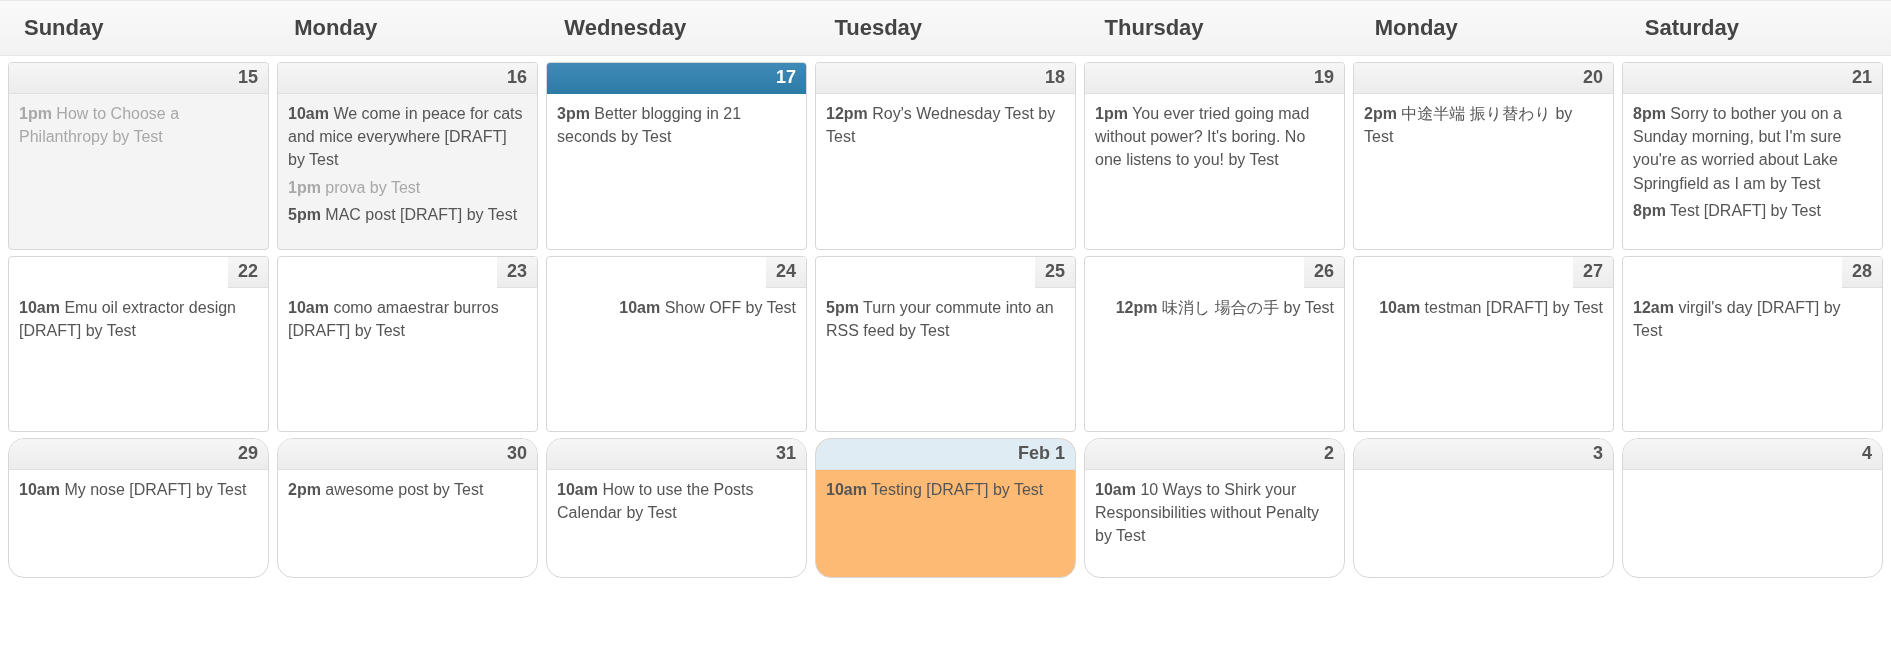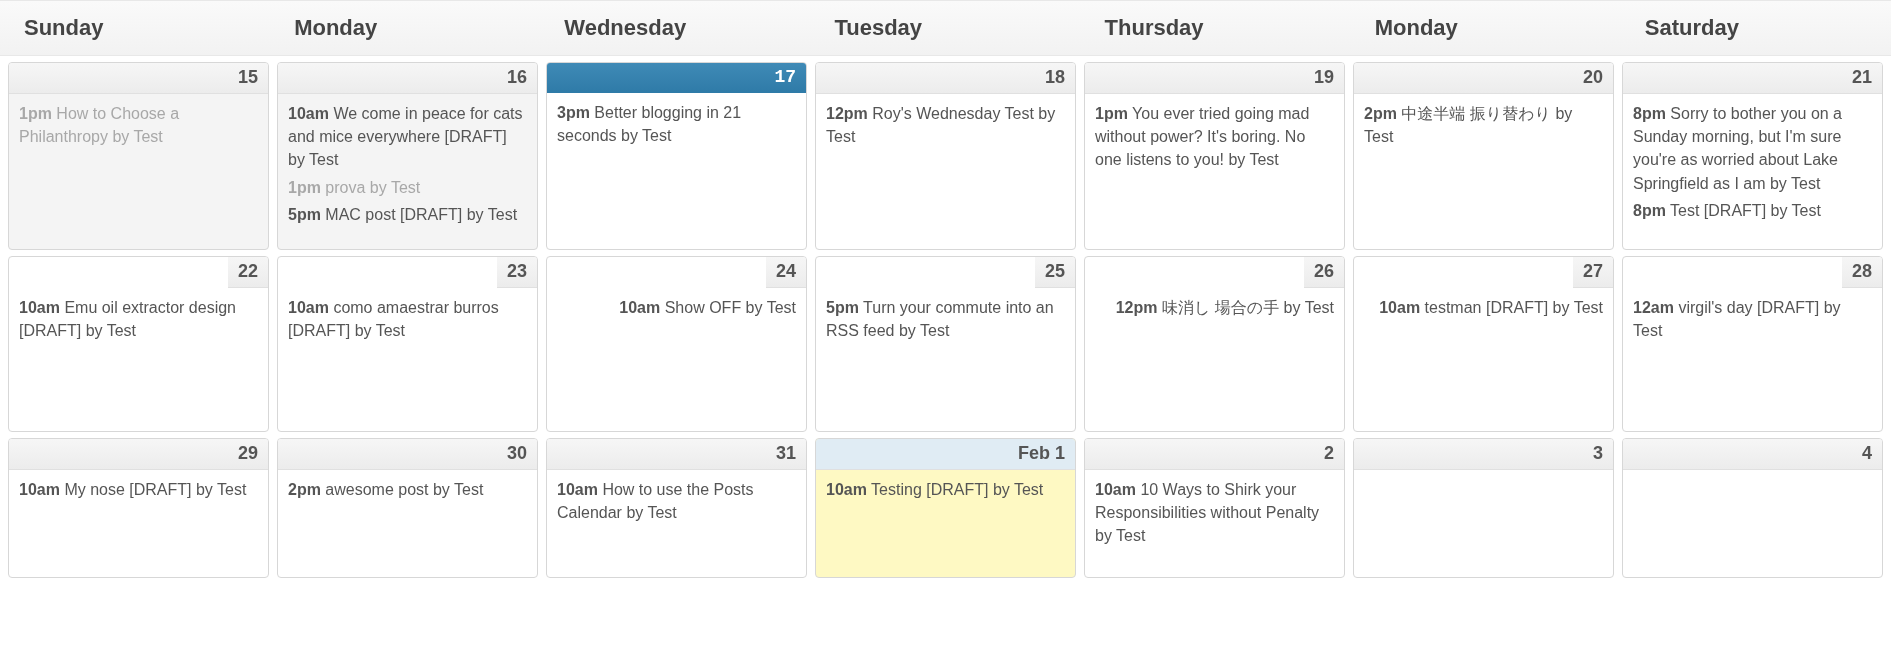--- a/index.html
+++ b/index.html
@@ -28,48 +28,47 @@
   }
 
   .week {
     display: flex;
     gap: 8px;
     padding: 6px 8px 0 8px;
     align-items: stretch;
   }
   .week.first-week .cell { min-height: 188px; }
   .week.mid-week .cell { min-height: 176px; align-items: flex-end; }
-  .week.last-week .cell { min-height: 140px; }
+  .week.last-week .cell { min-height: 140px; border-radius: 16px; }
 
   .cell {
     flex: 1 1 0;
     border: 1px solid #d7d7d7;
     border-radius: 4px;
     background: #fff;
     display: flex;
     flex-direction: column;
     overflow: hidden;
   }
   .cell.past { background: #f4f4f4; }
-  .cell.today-marked { background: #fef9c3; }
+  .cell.today-marked { background: #fdba74; }
 
   .datebar {
     background: linear-gradient(#f6f6f6, #ececec);
     border-bottom: 1px solid #e0e0e0;
     padding: 4px 10px 5px 10px;
     text-align: right;
     font-size: 18px;
     font-weight: 700;
     color: #555;
   }
   .datebar.today {
     background: linear-gradient(#3f8ab6, #2f7ba8);
     color: #fff;
     border-bottom: 1px solid #2f7ba8;
-    font-family: Liberation Mono, monospace;
   }
   .cell.today-marked .datebar { background: #e0ecf4; }
 
   .events {
     padding: 8px 10px 10px 10px;
     font-size: 16px;
     line-height: 1.45;
     color: #555;
   }
   .event {

